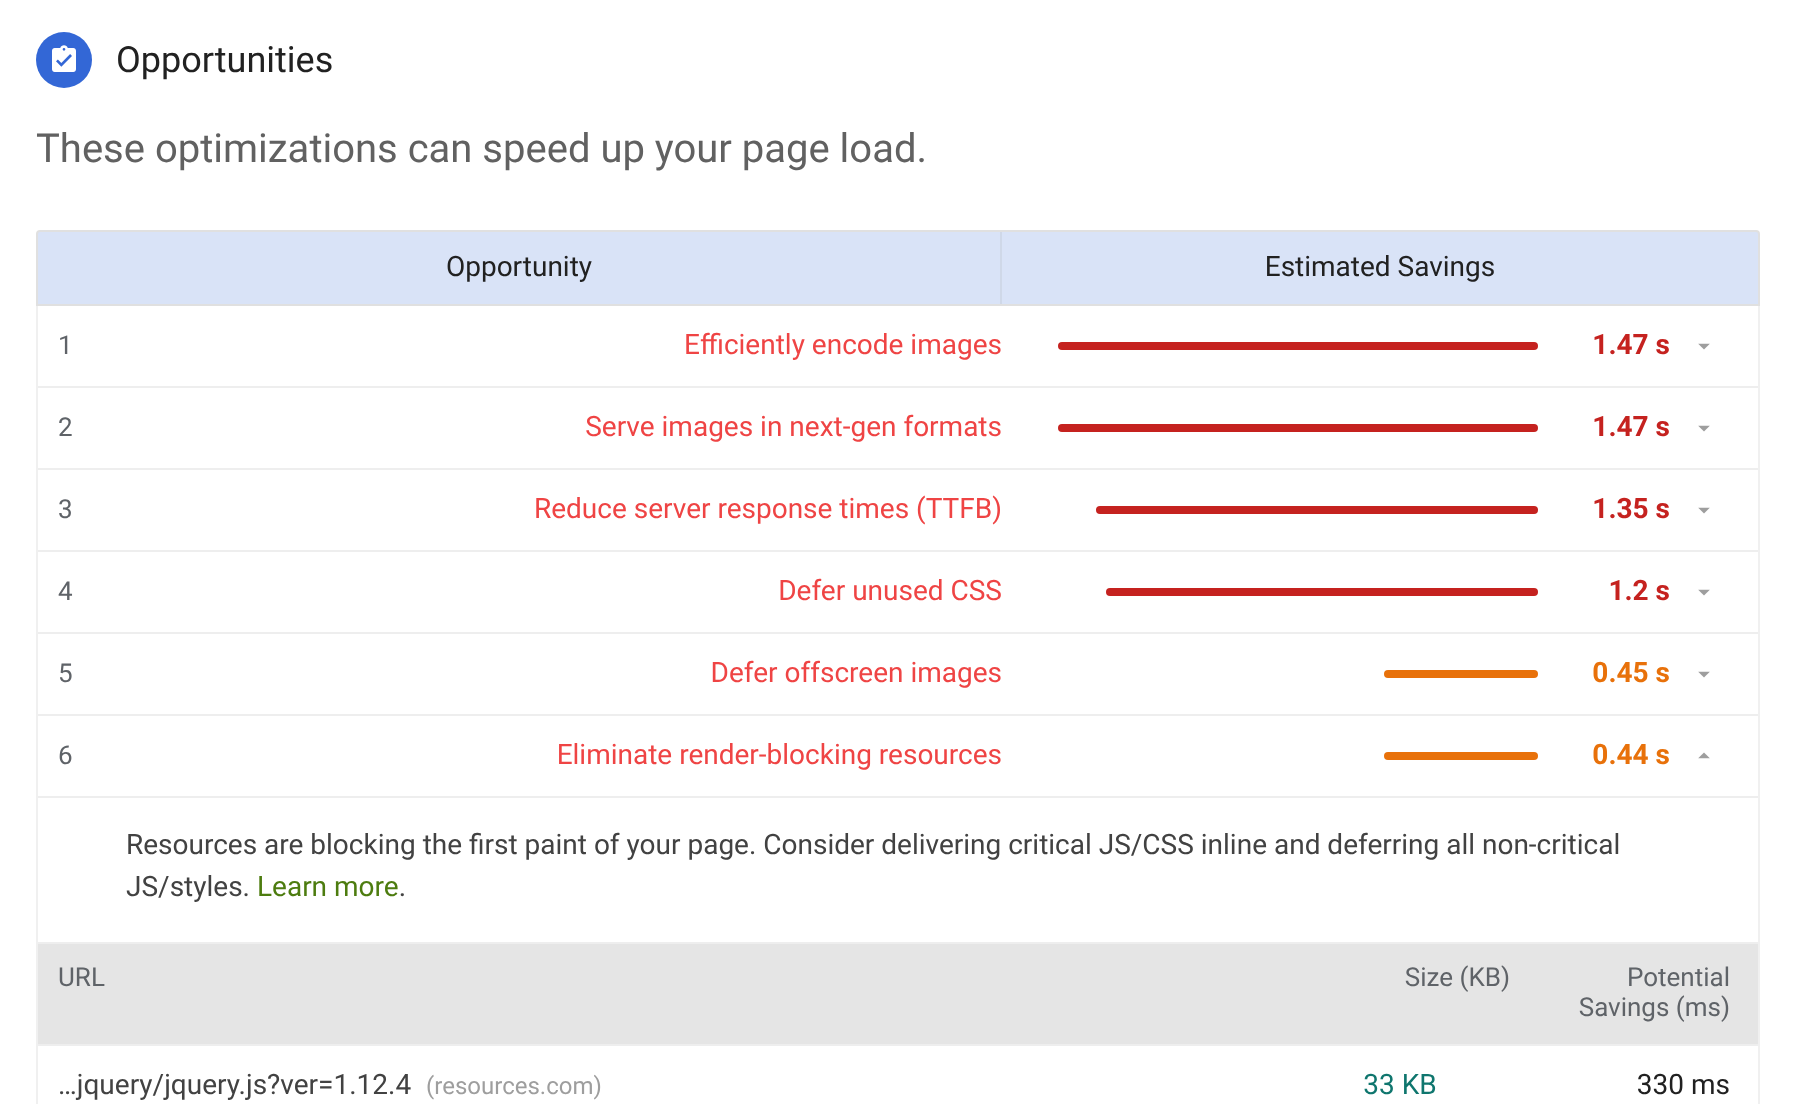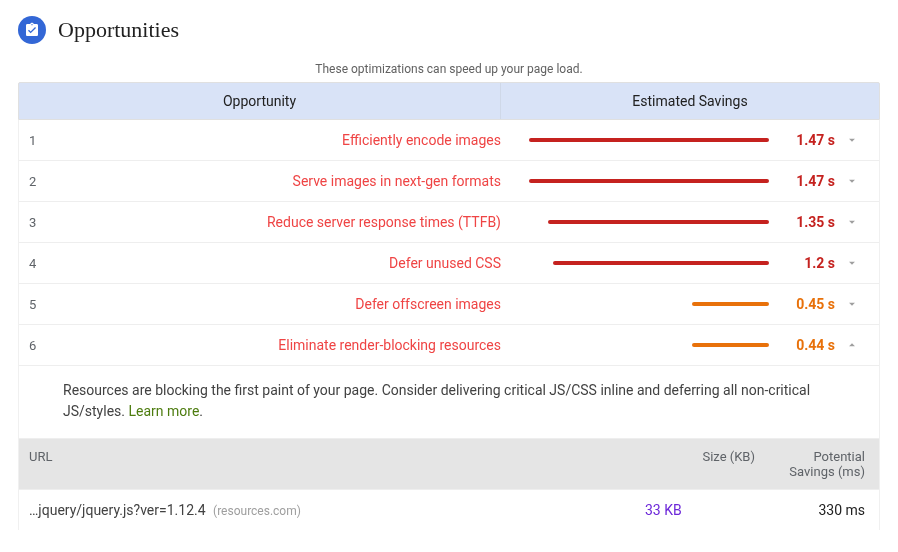--- a/index.html
+++ b/index.html
@@ -11,22 +11,22 @@
     width: 898px;
   }
   .panel { padding: 16px 18px; }
   .header { display: flex; align-items: center; margin-bottom: 18px; }
   .header-icon {
     width: 28px; height: 28px; border-radius: 50%;
     background: #3367d6; display: flex; align-items: center; justify-content: center;
     margin-right: 12px;
   }
   .header-icon svg { width: 16px; height: 16px; fill: #fff; }
-  .header-title { font-size: 22px; color: #212121; font-weight: 400; font-family: Liberation Serif, serif; }
-  .subtitle { color: #616161; font-size: 12px; margin-bottom: 6px; text-align: center; }
+  .header-title { font-size: 18px; color: #212121; font-weight: 400; }
+  .subtitle { color: #616161; font-size: 20px; margin-bottom: 29px; }
   .col-headers {
     display: flex; background: #d9e3f7; border: 1px solid #e0e0e0;
     border-radius: 2px 2px 0 0;
   }
   .col-h {
     text-align: center; padding: 10px 0; font-size: 14px; color: #212121;
   }
   .col-h.opportunity { flex: 0 0 482px; border-right: 1px solid #cfd8e8; }
   .col-h.savings { flex: 1; }
   .rows { border-left: 1px solid #f0f0f0; border-right: 1px solid #f0f0f0; }
@@ -64,21 +64,21 @@
   }
   .sub-col-url { flex: 1; }
   .sub-col-size { flex: 0 0 110px; text-align: right; }
   .sub-col-savings { flex: 0 0 110px; text-align: right; }
   .subtable-row {
     display: flex; padding: 12px 14px 12px 10px; align-items: center;
     font-size: 14px;
   }
   .sub-url { flex: 1; color: #424242; }
   .sub-domain { color: #9e9e9e; font-size: 12px; margin-left: 4px; }
-  .sub-size { flex: 0 0 110px; text-align: left; color: #6d28d9; }
+  .sub-size { flex: 0 0 110px; text-align: center; color: #0f766e; }
   .sub-savings { flex: 0 0 110px; text-align: right; color: #212121; }
 </style>
 </head>
 <body>
 
 <div class="panel">
 
   <div class="header">
     <div class="header-icon">
       <svg viewBox="0 0 24 24">

